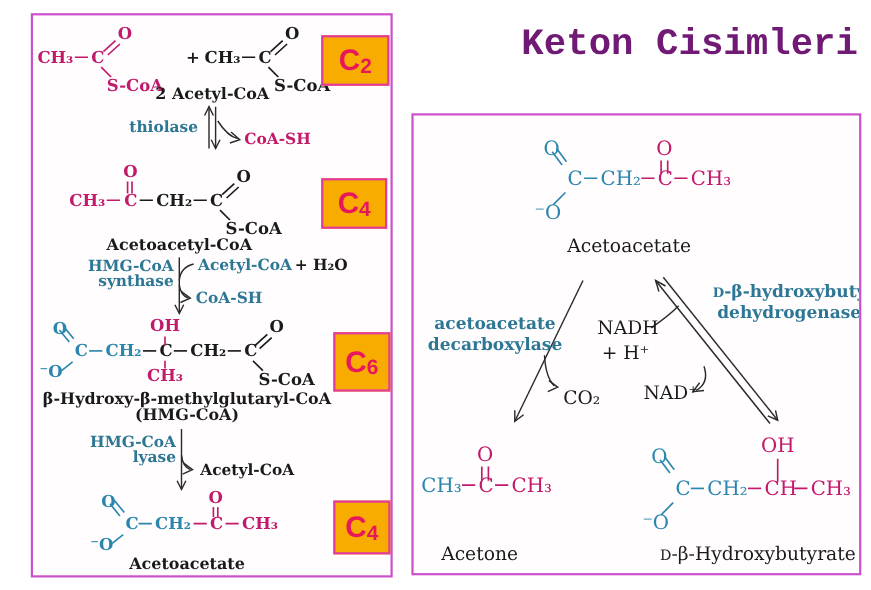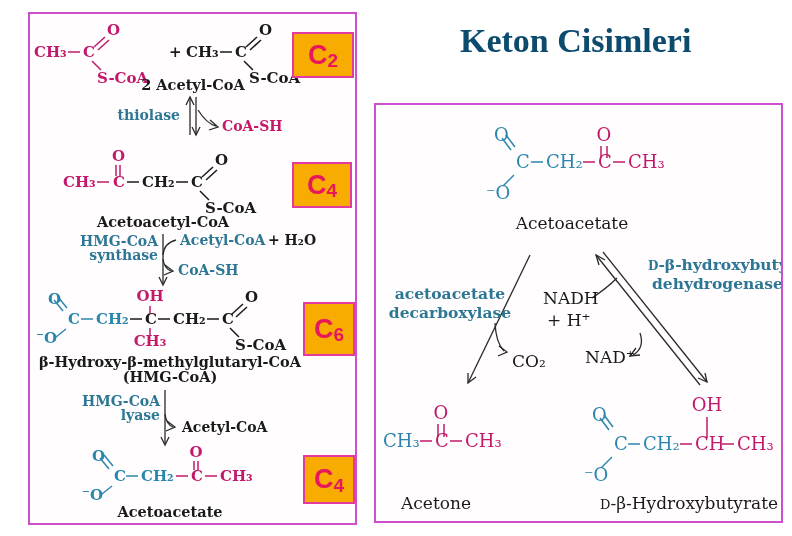--- a/index.html
+++ b/index.html
@@ -1,19 +1,19 @@
 <!DOCTYPE html>
 <html><head>
 <meta charset="utf-8">
 <style>
   html,body{margin:0;padding:0;background:#ffffff;}
   .stage{position:relative;width:792px;height:536px;background:#ffffff;overflow:hidden;
          font-family:"Liberation Sans",sans-serif;}
-  .title{position:absolute;left:460px;top:22px;width:320px;text-align:left;
-         font-size:34px;font-weight:bold;color:#0c4a6e;font-family:Liberation Serif, serif;}
+  .title{position:absolute;left:460px;top:22px;width:320px;text-align:right;
+         font-size:34px;font-weight:bold;color:#701a75;font-family:Liberation Mono, monospace;}
   .panel{position:absolute;border:2px solid #CC4FCC;background:#fffdfd;}
   .panel-left{left:28px;top:12px;width:325px;height:509px;}
   .panel-right{left:374px;top:103px;width:405px;height:416px;}
   .panel svg{position:absolute;left:0;top:0;}
   .badge{position:absolute;background:#F9AC00;border:2px solid #E23A9E;
          display:flex;align-items:center;justify-content:center;
          font-family:"Liberation Sans",sans-serif;font-weight:bold;color:#E8175D;line-height:1;}
   .badge .base{font-size:27px;}
   .badge .sub{font-size:19px;margin-top:11px;}
   svg text{font-family:"DejaVu Serif",serif;}

